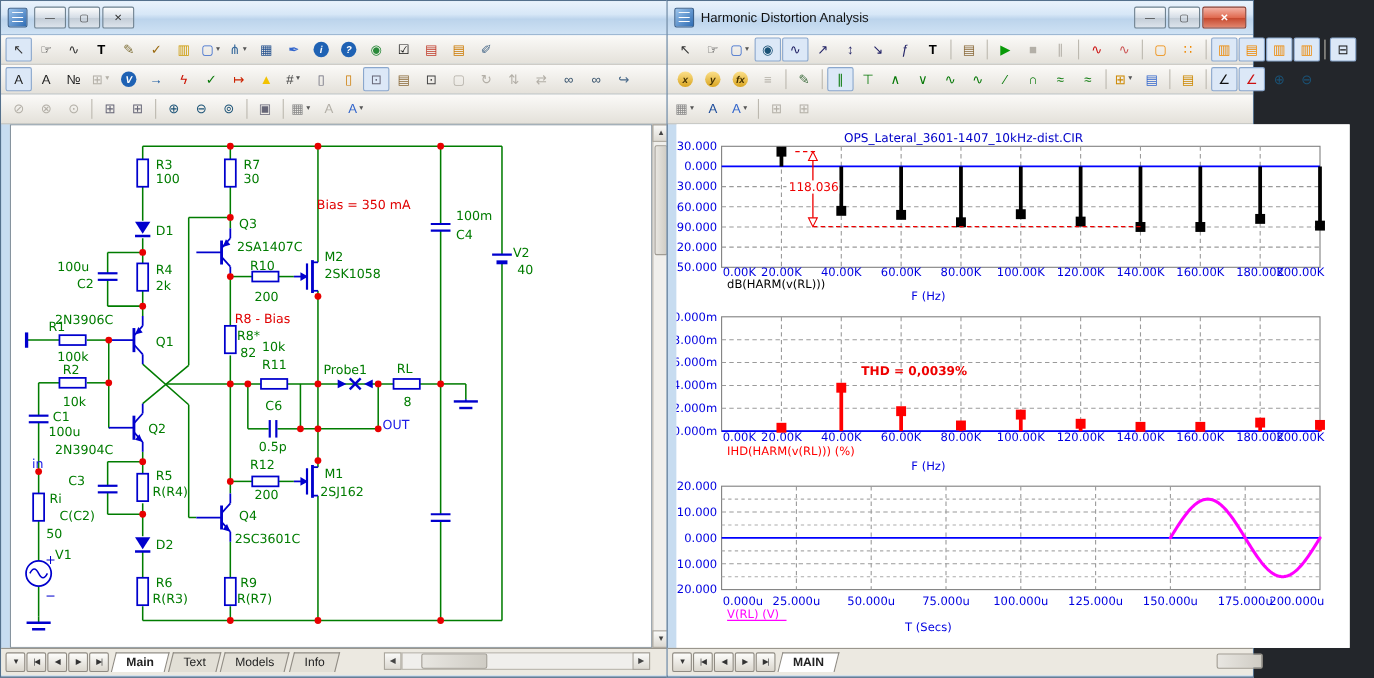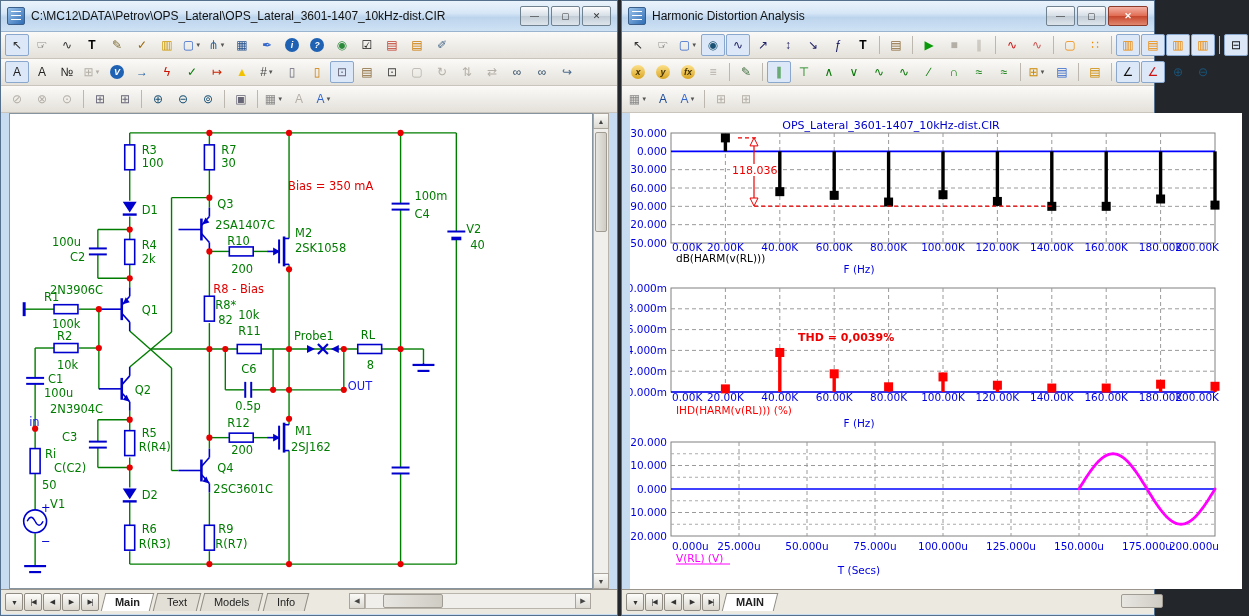--- a/index.html
+++ b/index.html
@@ -1,21 +1,21 @@
 <!DOCTYPE html>
 <html><head>
 <meta charset="utf-8">
 <style>
   html,body{margin:0;padding:0;}
   body{width:1249px;height:616px;overflow:hidden;background:#23262b;position:relative;
        font-family:"Liberation Sans",sans-serif;}
   .win{position:absolute;top:0;height:616px;background:#c7dcf0;border:1px solid #54708c;
        box-sizing:border-box;}
   #win-left{left:0;width:618px;}
-  #win-right{left:621px;width:534px;}
+  #win-right{left:606px;width:534px;}
   .titlebar{position:absolute;left:0;top:0;right:0;height:30px;
     background:linear-gradient(#eaf3fc 0%,#d7e7f7 40%,#bcd4ec 55%,#cfe2f4 100%);
     border-bottom:1px solid #9ab4d0;display:flex;align-items:center;}
   .title-icon{width:16px;height:16px;margin:0 6px 0 6px;border:1px solid #3a5f8a;border-radius:2px;
     background:linear-gradient(135deg,#9cc4ec,#2e6cb4);position:relative;flex:0 0 auto;}
   .title-icon:after{content:"";position:absolute;left:3px;top:3px;right:3px;bottom:3px;
     background:linear-gradient(#fff 0 1px,transparent 1px 4px,#fff 4px 5px,transparent 5px 8px,#fff 8px 9px,transparent 9px);}
   .title-text{font-size:12px;color:#111;white-space:nowrap;overflow:hidden;flex:1;}
   .winbtns{display:flex;margin-right:6px;gap:2px;}
   .wbtn{width:27px;height:18px;border:1px solid #70828f;border-radius:2px;
@@ -53,21 +53,20 @@
     border-radius:2px;box-sizing:border-box;}
   .vsb{position:absolute;width:16px;background:#f0efec;border:1px solid #b9b5ac;box-sizing:border-box;}
   svg text{font-family:"DejaVu Sans",sans-serif;}
 </style>
 </head>
 <body>
 
 <div class="win" id="win-left">
   <div class="titlebar">
     <div class="title-icon"></div>
-    <div class="title-text">C:\MC12\DATA\Petrov\OPS_Lateral\OPS_Lateral_3601-1407_10kHz-dist.CIR</div>
     <div class="winbtns">
       <div class="wbtn">—</div>
       <div class="wbtn">▢</div>
       <div class="wbtn">✕</div>
     </div>
   </div>
   <div class="toolbar tb1" id="ltb1">
       <div class="tbi on">
         <span>↖</span>
       </div>

